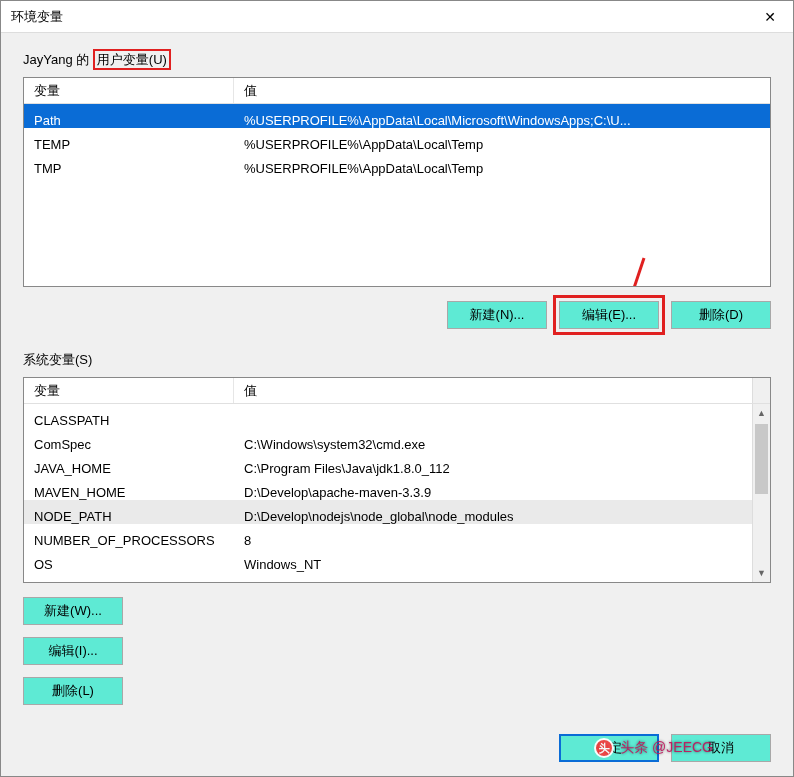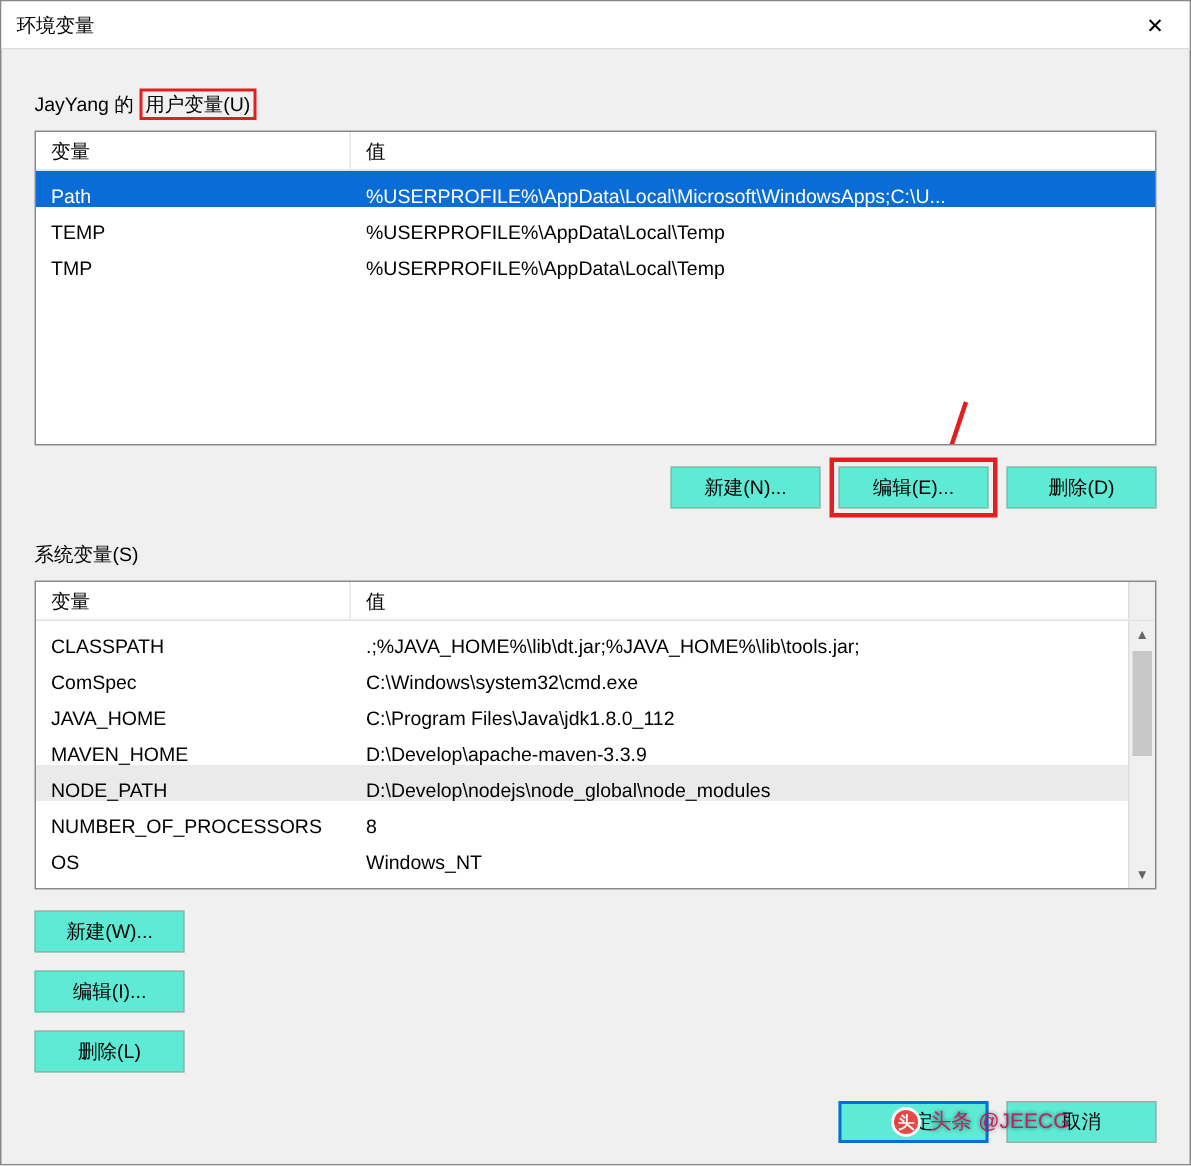--- a/index.html
+++ b/index.html
@@ -22,21 +22,21 @@
   align-items: center;
   padding: 0 10px;
   position: relative;
 }
 .titlebar .title { font-size: 13px; color: #000; }
 .titlebar .close {
   position: absolute; right: 0; top: 0; width: 46px; height: 32px;
   display: flex; align-items: center; justify-content: center;
   font-size: 14px; font-family: Arial;
 }
-.content { padding: 28px 22px 10px 22px; }
+.content { padding: 18px 22px 10px 22px; }
 .section-label { font-size: 13px; margin-bottom: 8px; }
 .highlight-red { border: 2px solid #e02020; padding: 1px 2px; }
 .listbox {
   background: #fff;
   border: 1px solid #888;
   height: 210px;
   position: relative;
   overflow: hidden;
 }
 .listbox2 { height: 206px; }
@@ -172,21 +172,20 @@
 
     <div class="listbox listbox2">
       <div class="list-header">
         <div class="col-var">变量</div>
         <div class="col-val">值</div>
         <div class="col-sb"></div>
       </div>
       <div class="list-body" style="padding-right:18px;">
         <div class="row">
           <div class="c1">CLASSPATH</div>
-          <div class="c2">.;%JAVA_HOME%\lib\dt.jar;%JAVA_HOME%\lib\tools.jar;</div>
         </div>
         <div class="row">
           <div class="c1">ComSpec</div>
           <div class="c2">C:\Windows\system32\cmd.exe</div>
         </div>
         <div class="row">
           <div class="c1">JAVA_HOME</div>
           <div class="c2">C:\Program Files\Java\jdk1.8.0_112</div>
         </div>
         <div class="row">

